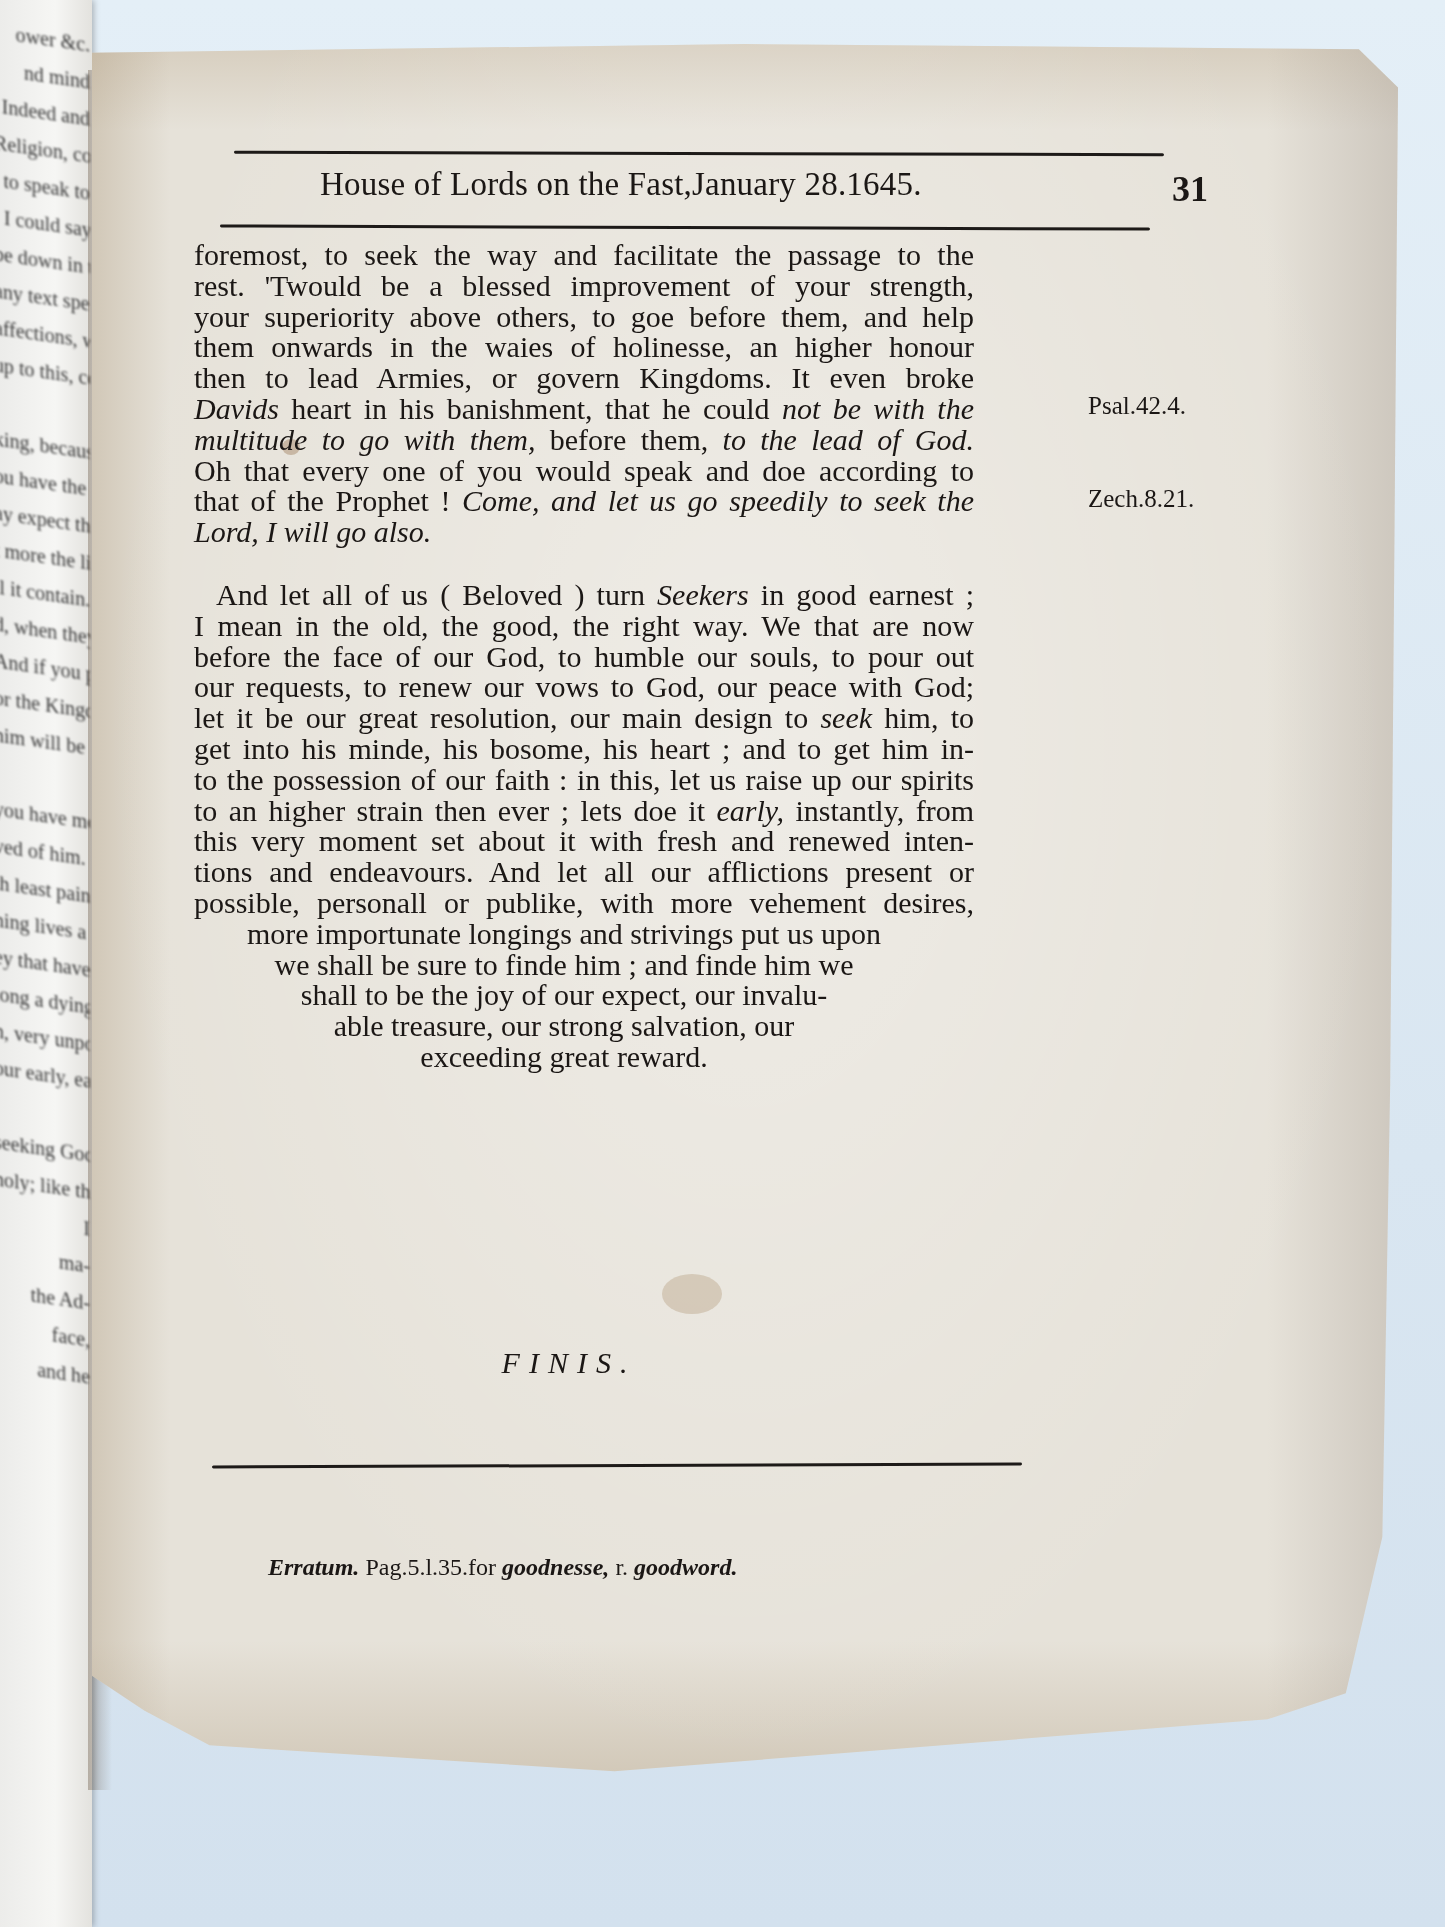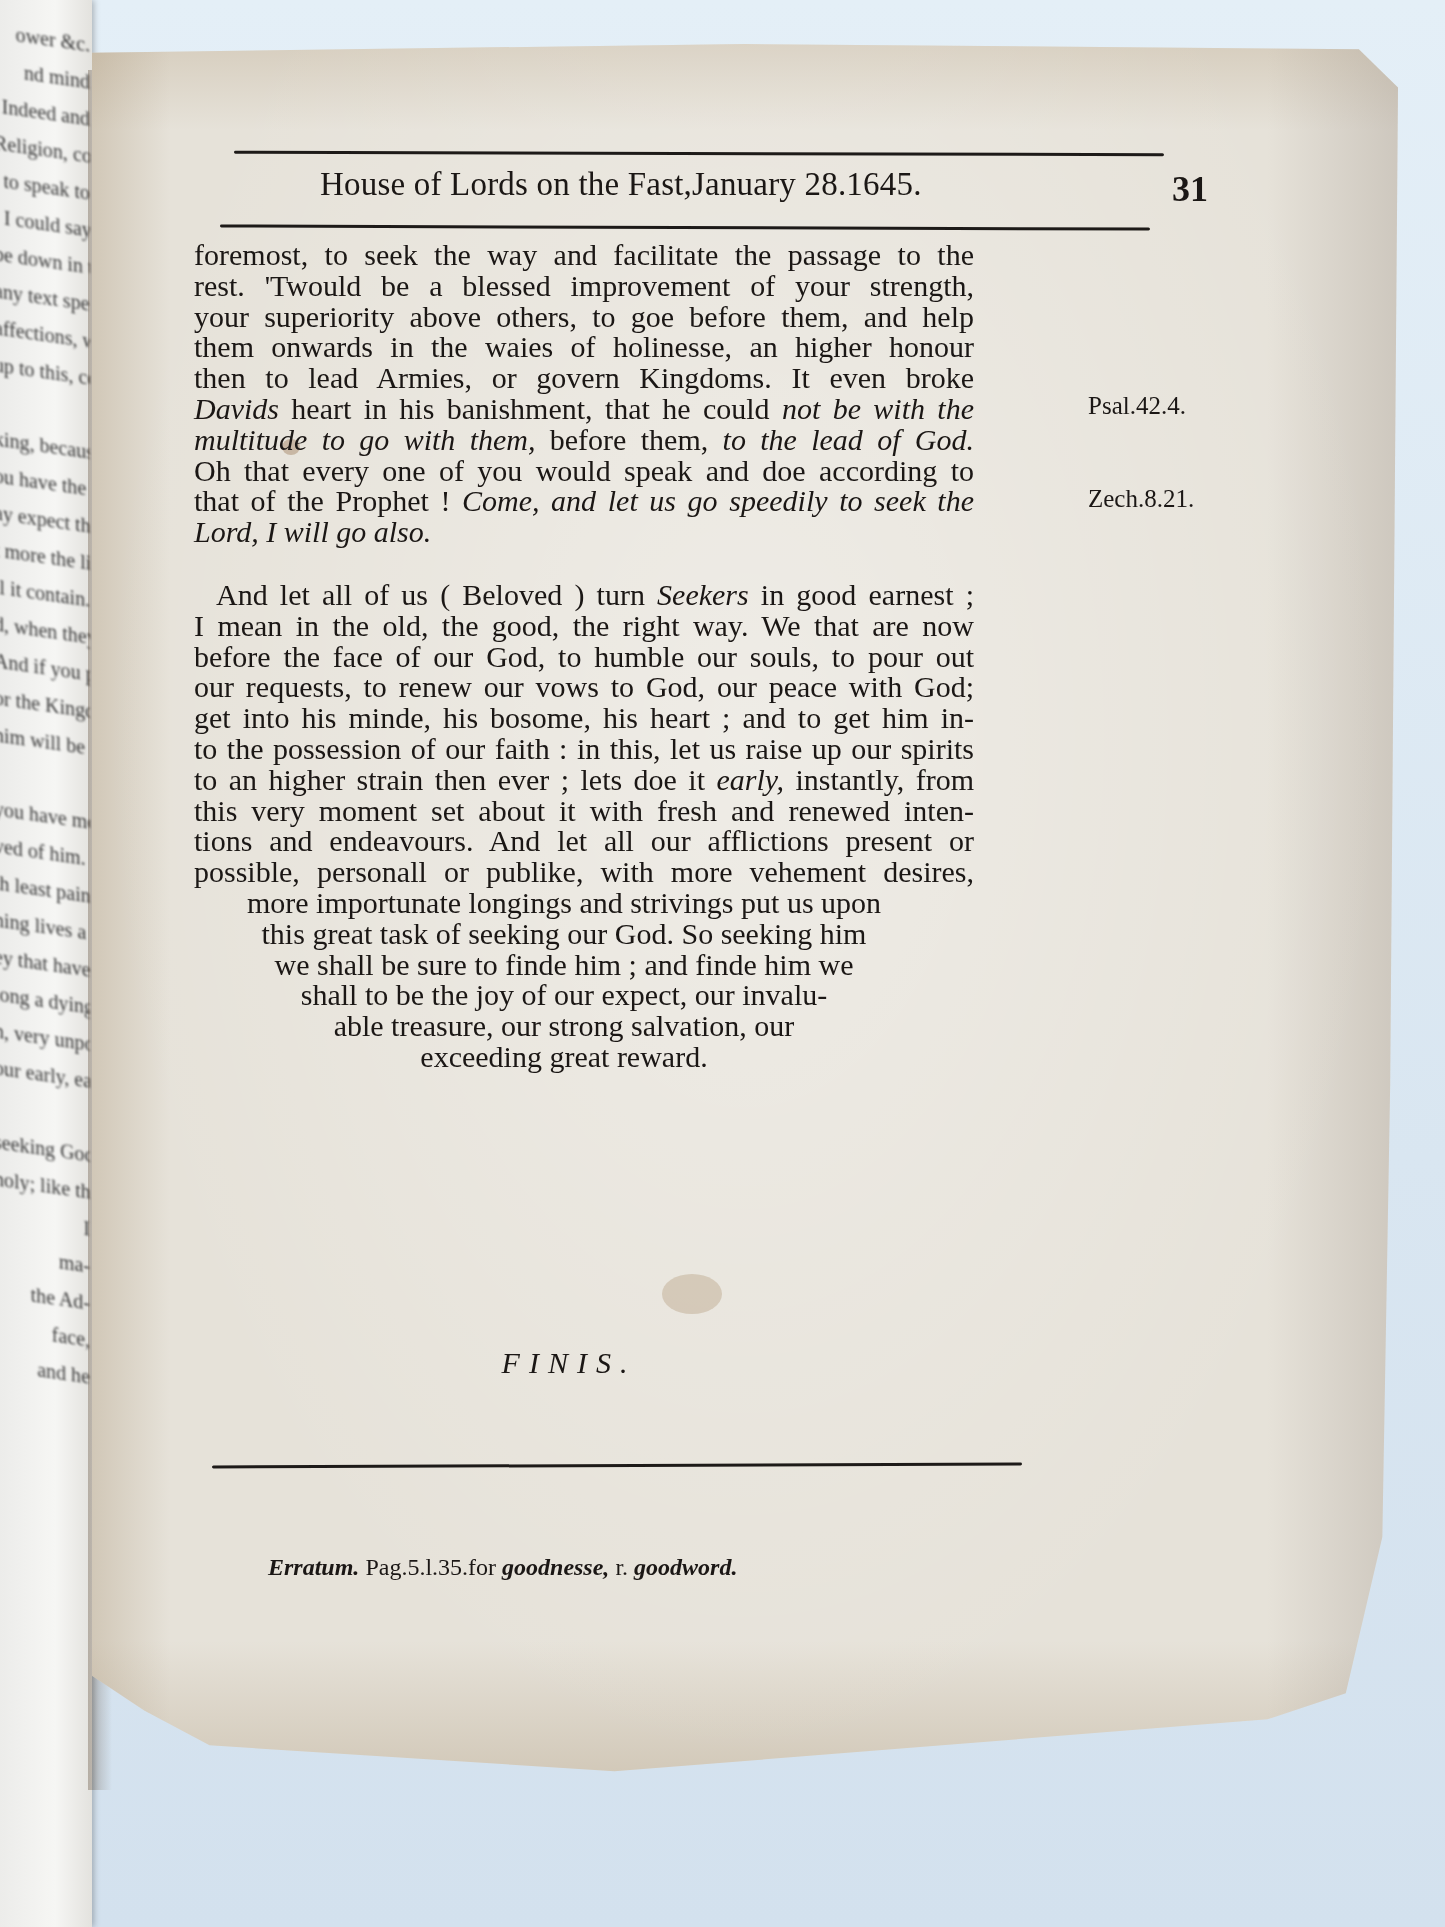--- a/index.html
+++ b/index.html
@@ -208,28 +208,28 @@
       <span class="line"><span>then to lead Armies, or govern Kingdoms. It even broke</span></span>
       <span class="line"><span class="it">Davids</span><span> heart in his banishment, that he could </span><span class="it">not be with the</span></span>
       <span class="line"><span class="it">multitude to go with them,</span><span> before them, </span><span class="it">to the lead of God.</span></span>
       <span class="line"><span>Oh that every one of you would speak and doe according to</span></span>
       <span class="line"><span>that of the Prophet ! </span><span class="it">Come, and let us go speedily to seek the</span></span>
       <span class="line last"><span class="it">Lord, I will go also.</span></span>
       <span class="line indent"><span>And let all of us ( Beloved ) turn </span><span class="it">Seekers</span><span> in good earnest ;</span></span>
       <span class="line"><span>I mean in the old, the good, the right way. We that are now</span></span>
       <span class="line"><span>before the face of our God, to humble our souls, to pour out</span></span>
       <span class="line"><span>our requests, to renew our vows to God, our peace with God;</span></span>
+      <span class="line"><span>let it be our great resolution, our main design to </span><span class="it">seek</span><span> him, to</span></span>
       <span class="line"><span>get into his minde, his bosome, his heart ; and to get him in-</span></span>
       <span class="line"><span>to the possession of our faith : in this, let us raise up our spirits</span></span>
       <span class="line"><span>to an higher strain then ever ; lets doe it </span><span class="it">early,</span><span> instantly, from</span></span>
       <span class="line"><span>this very moment set about it with fresh and renewed inten-</span></span>
       <span class="line"><span>tions and endeavours. And let all our afflictions present or</span></span>
       <span class="line"><span>possible, personall or publike, with more vehement desires,</span></span>
       <span class="line center" style="width: 720px; margin-left: 10px;"><span>more importunate longings and strivings put us upon</span></span>
-      <span class="line center" style="width: 720px; margin-left: 10px;"><span>this great task of seeking our God. So seeking him</span></span>
       <span class="line center" style="width: 720px; margin-left: 10px;"><span>we shall be sure to finde him ; and finde him we</span></span>
       <span class="line center" style="width: 720px; margin-left: 10px;"><span>shall to be the joy of our expect, our invalu-</span></span>
       <span class="line center" style="width: 720px; margin-left: 10px;"><span>able treasure, our strong salvation, our</span></span>
       <span class="line center" style="width: 720px; margin-left: 10px;"><span>exceeding great reward.</span></span>
     </div>
 
   <div class="marginal" style="left:996px;top:348px;">Psal.42.4.</div>
   <div class="marginal" style="left:996px;top:441px;">Zech.8.21.</div>
 
   <div class="finis">FINIS.</div>

